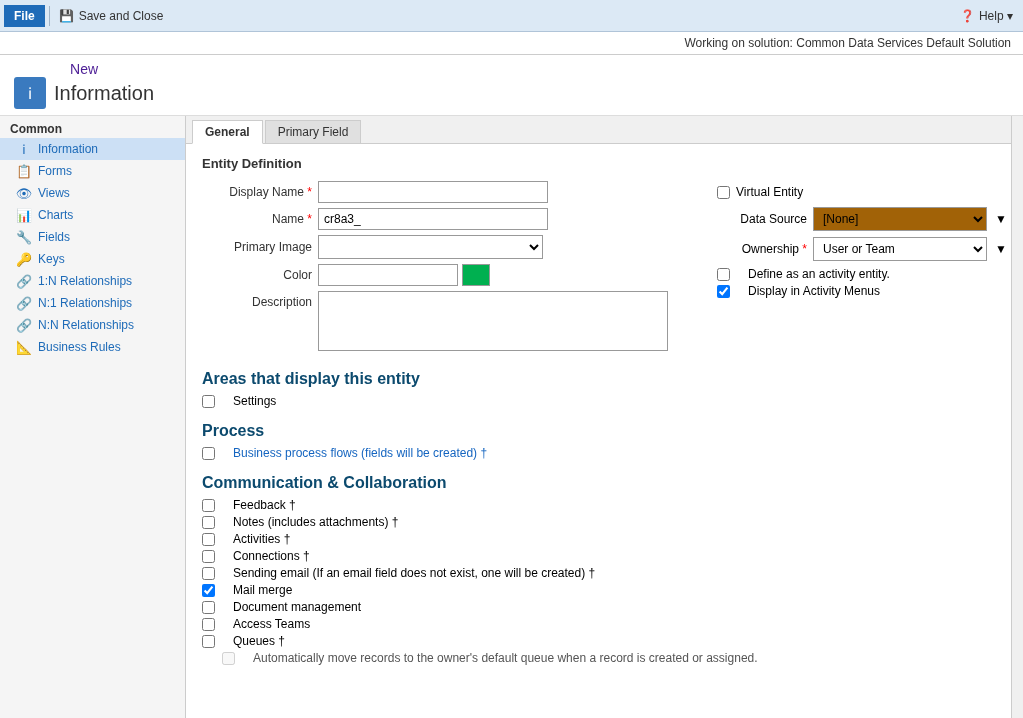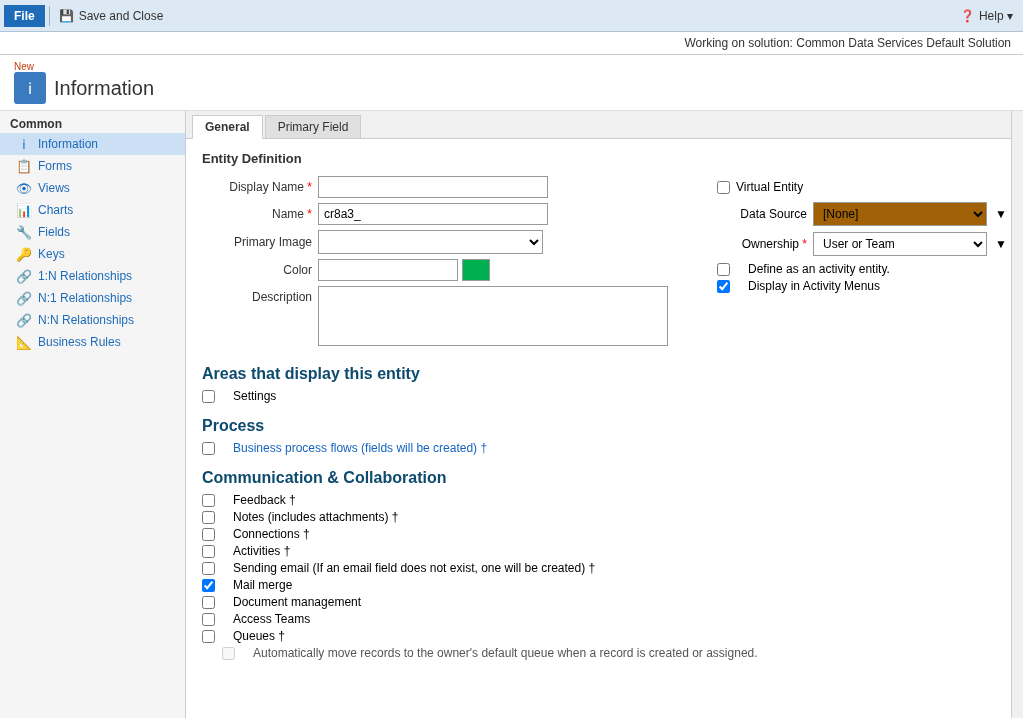--- a/index.html
+++ b/index.html
@@ -6,21 +6,21 @@
     body { background: #fff; width: 1023px; height: 718px; overflow: hidden; }
     .file-btn { background: #1e6bb8; color: #fff; border: none; padding: 4px 10px; font-size: 12px; cursor: pointer; font-weight: bold; }
     .toolbar-sep { width: 1px; height: 20px; background: #a0b4c8; margin: 0 4px; }
     .toolbar-btn { display: flex; align-items: center; gap: 4px; background: none; border: none; cursor: pointer; font-size: 12px; color: #333; padding: 2px 6px; }
 
     
     .solution-bar { background: #fff; border-bottom: 1px solid #ccc; padding: 4px 12px; text-align: right; font-size: 11px; color: #333; }
 
     
     .header-area { display: flex; align-items: center; gap: 10px; padding: 6px 14px; background: #fff; border-bottom: 1px solid #ddd; }
-    .header-new { font-size: 10px; color: #c2410c; }
+    .header-new { font-size: 14px; color: #4c1d95; text-align: center; }
     .header-icon { width: 32px; height: 32px; background: #3a7abf; border-radius: 3px; display: flex; align-items: center; justify-content: center; color: #fff; font-size: 16px; }
     .header-title { font-size: 20px; font-weight: normal; color: #333; }
 
     
     .main-layout { display: flex; height: calc(718px - 32px - 24px - 52px); }
 
     
     .sidebar { width: 186px; border-right: 1px solid #ccc; background: #f5f5f5; overflow-y: auto; }
     .sidebar-section-header { font-weight: bold; font-size: 12px; color: #333; padding: 6px 10px 2px 10px; }
     .sidebar-item { display: flex; align-items: center; gap: 6px; padding: 3px 10px 3px 16px; cursor: pointer; color: #1e6bb8; font-size: 12px; }
@@ -275,25 +275,25 @@
         <div class="checkbox-row">
           <input type="checkbox" style="">
           <span>Feedback †</span>
         </div>
         <div class="checkbox-row">
           <input type="checkbox" style="">
           <span>Notes (includes attachments) †</span>
         </div>
         <div class="checkbox-row">
           <input type="checkbox" style="">
+          <span>Activities †</span>
+        </div>
+        <div class="checkbox-row">
+          <input type="checkbox" style="">
           <span>Connections †</span>
-        </div>
-        <div class="checkbox-row">
-          <input type="checkbox" style="">
-          <span>Activities †</span>
         </div>
         <div class="checkbox-row">
           <input type="checkbox" style="">
           <span>Sending email (If an email field does not exist, one will be created) †</span>
         </div>
         <div class="checkbox-row">
           <input type="checkbox" checked="" style="">
           <span>Mail merge</span>
         </div>
         <div class="checkbox-row">

